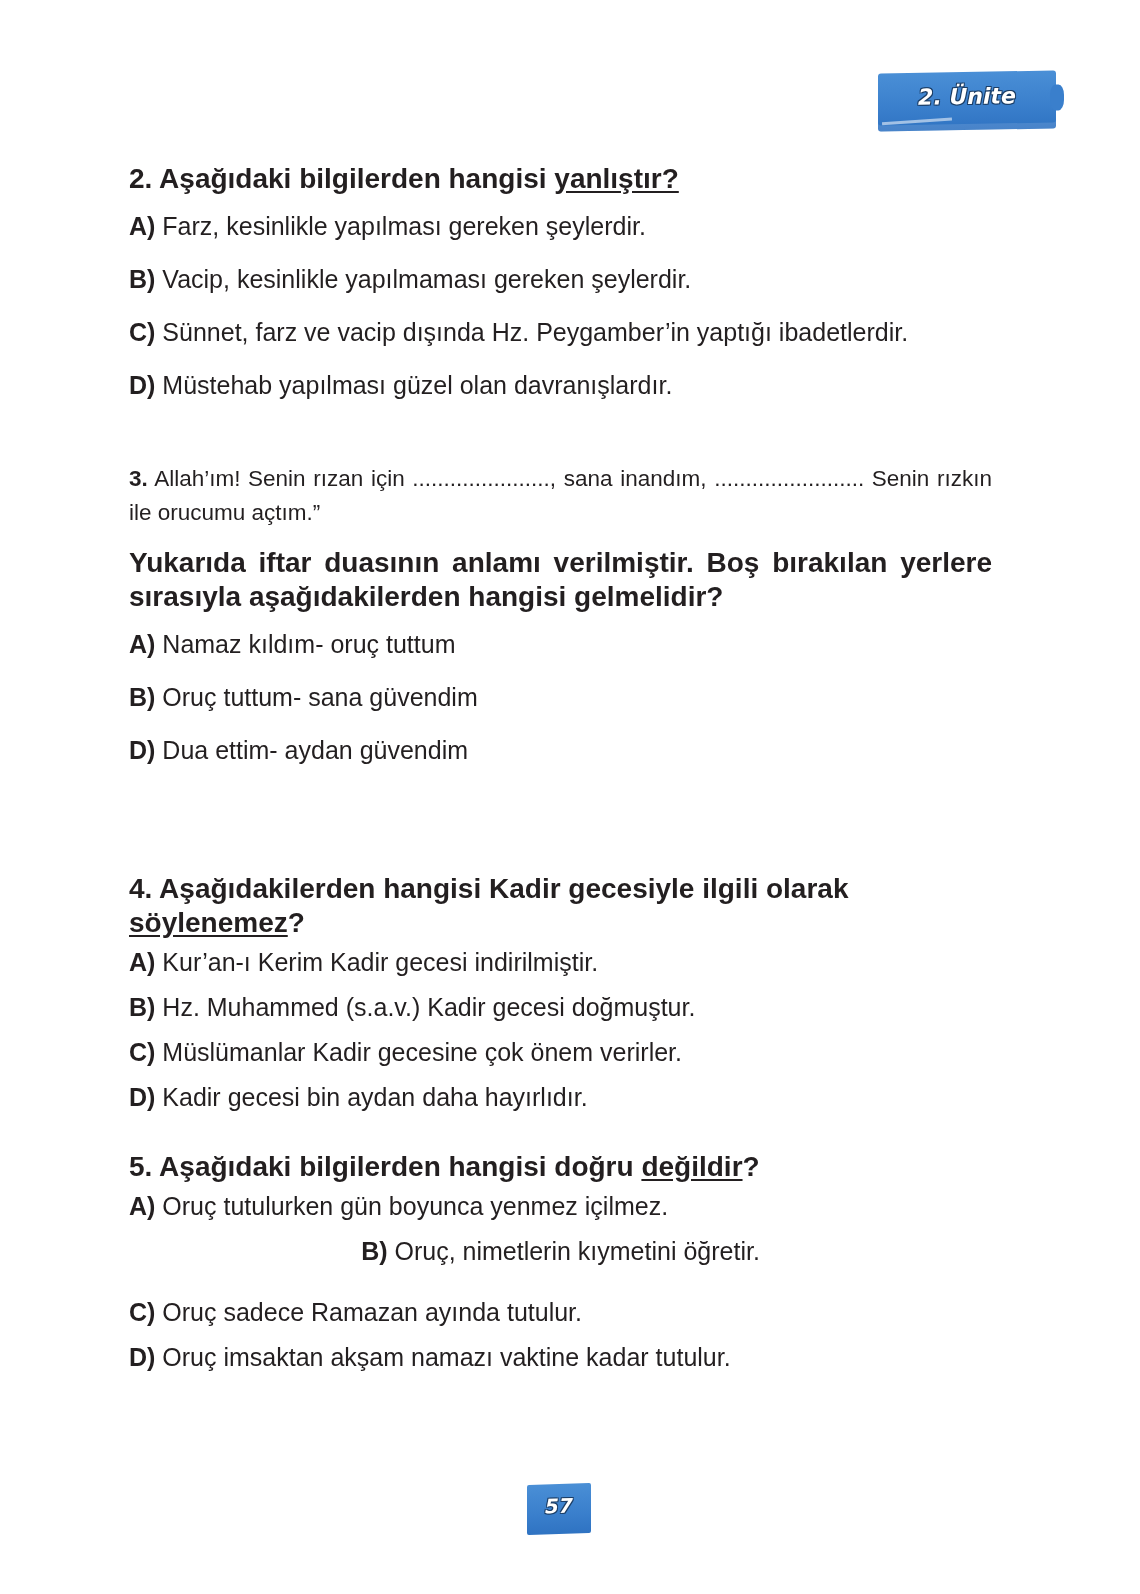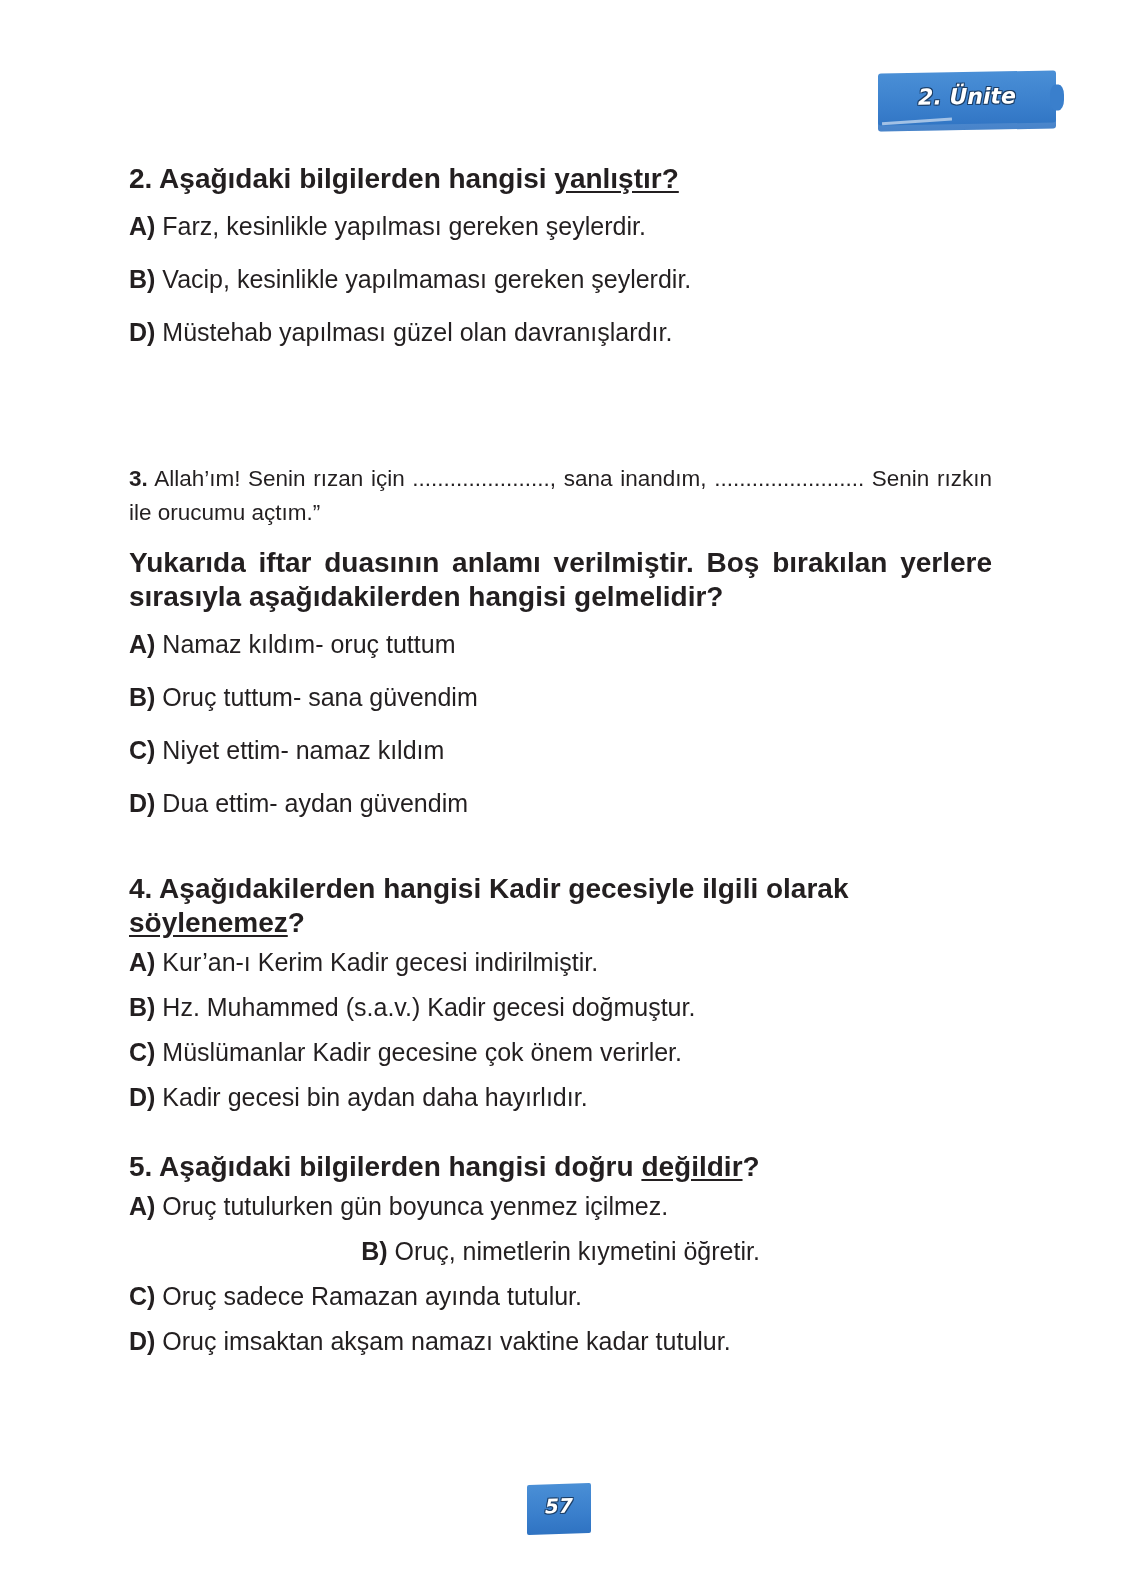--- a/index.html
+++ b/index.html
@@ -56,29 +56,29 @@
   <div class="unit-label">2. Ünite</div>
 </div>
 
 <div class="question" style="top:162px;">
   <p class="q-title">
     <span>2.</span>
     <span>Aşağıdaki bilgilerden hangisi </span><u>yanlıştır?</u><span></span>
   </p>
   <p class="opt" style="margin-top:16px;"><b>A)</b><span> Farz, kesinlikle yapılması gereken şeylerdir.</span></p>
   <p class="opt" style="margin-top:24px;"><b>B)</b><span> Vacip, kesinlikle yapılmaması gereken şeylerdir.</span></p>
+  <p class="opt" style="margin-top:24px;"><b>C)</b><span> Sünnet, farz ve vacip dışında Hz. Peygamber’in yaptığı ibadetlerdir.</span></p>
   <p class="opt" style="margin-top:24px;"><b>D)</b><span> Müstehab yapılması güzel olan davranışlardır.</span></p>
 </div>
 
 <div class="question" style="top:462px;">
   <p class="q-text"><b>3.</b><span> Allah’ım! Senin rızan için ......................, sana inandım, ........................ Senin rızkın ile orucumu açtım.”</span></p>
   <p class="q-title" style="margin-top:16px; text-align:justify;">Yukarıda iftar duasının anlamı verilmiştir. Boş bırakılan yerlere sırasıyla aşağıdakilerden hangisi gelmelidir?</p>
   <p class="opt" style="margin-top:16px;"><b>A)</b><span> Namaz kıldım- oruç tuttum</span></p>
   <p class="opt" style="margin-top:24px;"><b>B)</b><span> Oruç tuttum- sana güvendim</span></p>
-  <p class="opt" style="margin-top:24px;"><b>C)</b><span> Niyet ettim- namaz kıldım</span></p>
   <p class="opt" style="margin-top:24px;"><b>D)</b><span> Dua ettim- aydan güvendim</span></p>
 </div>
 
 <div class="question" style="top:872px;">
   <p class="q-title">
     <span>4.</span>
     <span>Aşağıdakilerden hangisi Kadir gecesiyle ilgili olarak </span><u>söylenemez</u><span>?</span>
   </p>
   <p class="opt" style="margin-top:8px;"><b>A)</b><span> Kur’an-ı Kerim Kadir gecesi indirilmiştir.</span></p>
   <p class="opt" style="margin-top:16px;"><b>B)</b><span> Hz. Muhammed (s.a.v.) Kadir gecesi doğmuştur.</span></p>
@@ -86,19 +86,19 @@
   <p class="opt" style="margin-top:16px;"><b>D)</b><span> Kadir gecesi bin aydan daha hayırlıdır.</span></p>
 </div>
 
 <div class="question" style="top:1150px;">
   <p class="q-title">
     <span>5.</span>
     <span>Aşağıdaki bilgilerden hangisi doğru </span><u>değildir</u><span>?</span>
   </p>
   <p class="opt" style="margin-top:8px;"><b>A)</b><span> Oruç tutulurken gün boyunca yenmez içilmez.</span></p>
   <p class="opt" style="margin-top:16px;text-align:center;"><b>B)</b><span> Oruç, nimetlerin kıymetini öğretir.</span></p>
-  <p class="opt" style="margin-top:16px;"><b>C)</b><span> Oruç sadece Ramazan ayında tutulur.</span></p>
+  <p class="opt" style="margin-top:32px;"><b>C)</b><span> Oruç sadece Ramazan ayında tutulur.</span></p>
   <p class="opt" style="margin-top:16px;"><b>D)</b><span> Oruç imsaktan akşam namazı vaktine kadar tutulur.</span></p>
 </div>
 
 <div class="page-badge">
   <div class="page-num">57</div>
 </div>
 
 </body></html>

